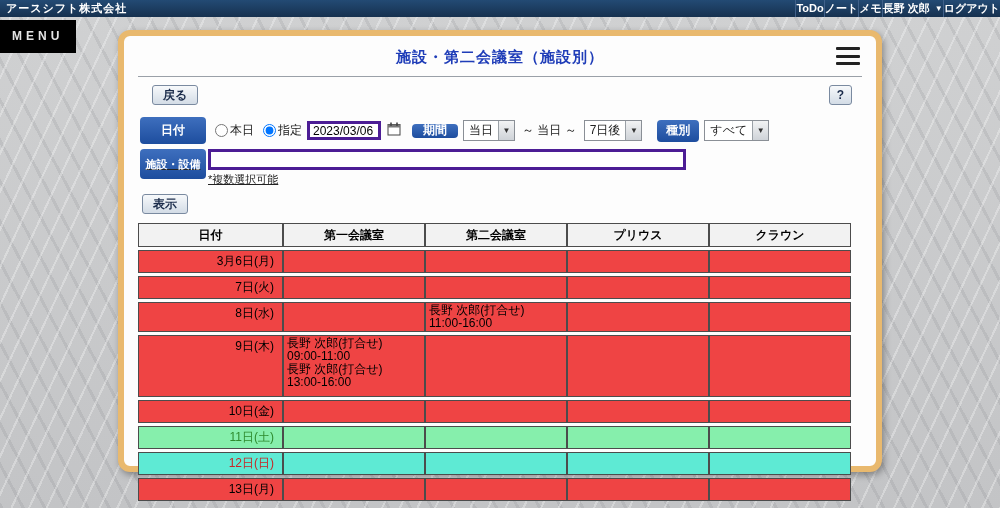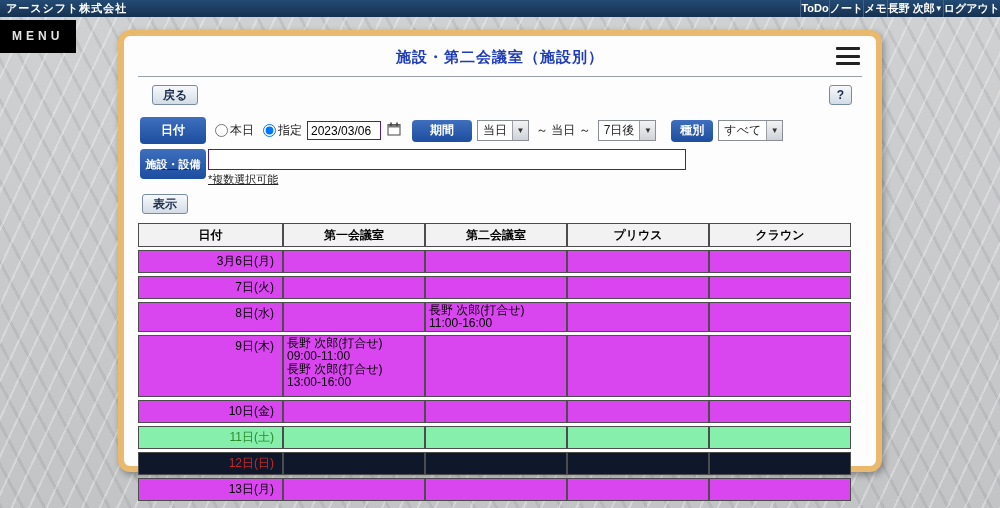--- a/index.html
+++ b/index.html
@@ -20,21 +20,21 @@
     background:linear-gradient(#234a74,#16314f);
     color:#fff; font-size:11px; font-weight:bold;
     display:flex; align-items:center;
   }
   .topbar .company { padding-left:6px; letter-spacing:1px; }
   .topbar .spacer { flex:1; }
   .topbar .tb-item {
     padding:0 0; height:17px; line-height:17px;
     border-left:1px solid #41618a; cursor:default; white-space:nowrap;
   }
-  .topbar .tb-user { display:inline-flex; align-items:flex-start; }
+  .topbar .tb-user { display:inline-flex; align-items:flex-start; gap:5px; }
   .topbar .tb-user .arr { font-size:8px; }
 
   
   .menu-box {
     position:absolute; left:0; top:20px; width:76px; height:33px;
     background:#000; color:#e5e5e5; font-size:12px; font-weight:bold;
     letter-spacing:4px; line-height:33px; padding-left:12px; cursor:pointer;
   }
 
   
@@ -67,25 +67,25 @@
 
   
   .blue-label {
     display:inline-flex; align-items:center; justify-content:center;
     background:linear-gradient(#3e6fbe,#1d4d9e); color:#fff;
     border-radius:4px; font-size:12px; font-weight:bold; cursor:pointer;
   }
   .filters { margin-top:12px; padding-left:2px; font-size:12px; color:#222; }
   .frow1 { display:flex; align-items:center; gap:5px; height:27px; }
   .lbl-date { width:66px; height:27px; }
-  .lbl-period { padding:3px 18px; height:22px; margin-left:6px; }
+  .lbl-period { padding:3px 11px; height:14px; margin-left:6px; }
   .lbl-type { padding:3px 9px; height:22px; margin-left:10px; }
   .radio-wrap { display:inline-flex; align-items:center; gap:2px; margin-left:4px; }
   .txt-input {
-    border:1px solid #4c1d95; height:19px; font-size:12px; padding:0 3px;
+    border:3px solid #4c1d95; height:19px; font-size:12px; padding:0 3px;
     font-family:"Liberation Sans","DejaVu Sans",sans-serif;
   }
   .date-input { width:74px; }
   .cal-icon { cursor:pointer; display:inline-block; margin-left:1px; }
   .dropdown {
     display:inline-flex; align-items:stretch; border:1px solid #8a8f96;
     background:#fff; height:21px; cursor:pointer;
   }
   .dropdown .dd-val { padding:0 5px; line-height:19px; font-size:12px; white-space:nowrap; }
   .dropdown .dd-arrow {
@@ -103,34 +103,34 @@
 
   .btn-show { margin-top:7px; margin-left:2px; }
 
   
   table.sched {
     border-collapse:separate; border-spacing:0 3px;
     margin-top:6px; table-layout:fixed; width:713px;
   }
   table.sched th, table.sched td {
     border:1px solid #4c4c4c; font-size:12px; vertical-align:top;
-    background:#d946ef; overflow:hidden;
+    background:#ef4444; overflow:hidden;
   }
   table.sched th {
     background:#f2f2f2; font-weight:bold; text-align:center;
     height:24px; vertical-align:middle;
   }
   td.date-cell { text-align:right; padding:2px 8px 2px 2px; vertical-align:middle; }
   td.slot-cell { padding:1px 3px; font-size:11px; line-height:13px; white-space:pre-line; cursor:pointer; }
   tr.h-sm td { height:20px; }
   tr.h-md td { height:24px; }
   tr.h-lg td { height:62px; }
   tr.row-sat td { background:#86efac; }
   tr.row-sat td.date-cell { color:#2e8b2e; }
-  tr.row-sun td { background:#0f172a; }
+  tr.row-sun td { background:#5eead4; }
   tr.row-sun td.date-cell { color:#c62828; }
 </style>
 </head>
 <body>
 
 <div class="topbar">
   <span class="company">アースシフト株式会社</span>
   <span class="spacer"></span>
   <span class="tb-item">ToDo</span>
   <span class="tb-item">ノート</span>

